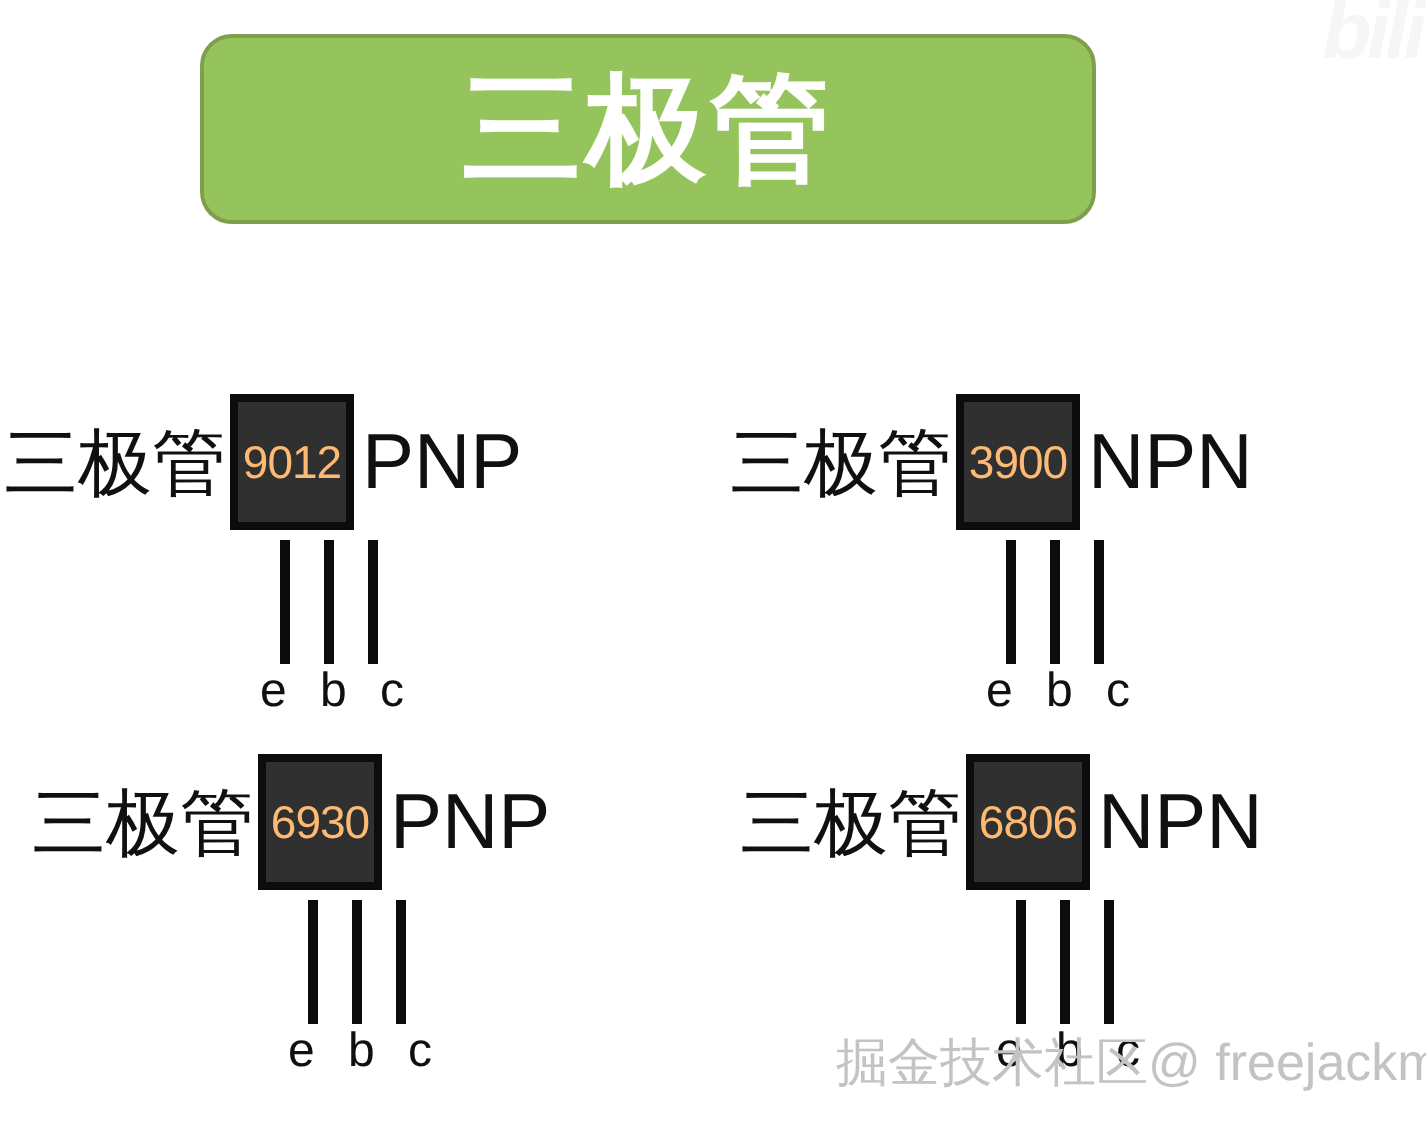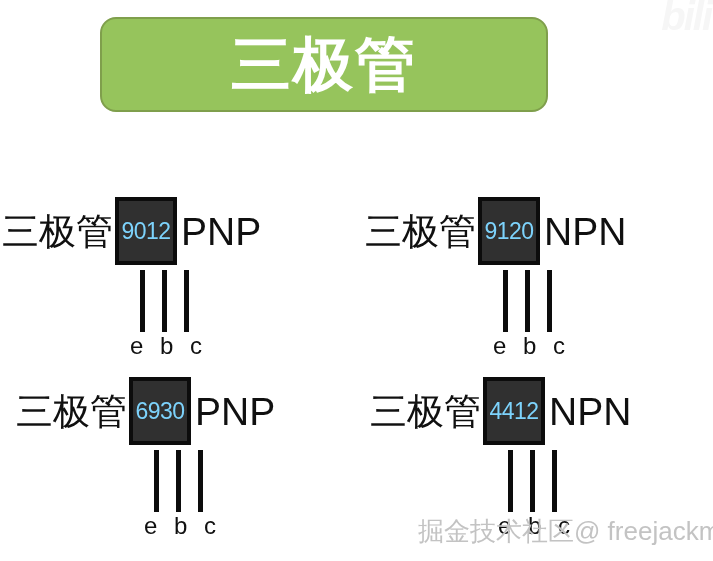--- a/index.html
+++ b/index.html
@@ -95,21 +95,21 @@
     box-sizing: border-box;
     background: #303030;
     border: 4px solid #0c0c0c;
     display: flex;
     align-items: center;
     justify-content: center;
     margin: 0 2px 0 2px;
     position: relative;
   }
   .pkg-code {
-    color: #7dd3fc;
+    color: #fdba74;
     font-size: 23px;
     letter-spacing: -0.5px;
     line-height: 1;
     white-space: nowrap;
   }
   .type-label {
     font-size: 39px;
     color: #101010;
     letter-spacing: 0px;
     white-space: nowrap;
@@ -192,21 +192,21 @@
         <span class="pin">b</span>
         <span class="pin">c</span>
       </span>
     </div>
   </div>
 
   <div class="item item-r0c1">
     <div class="item-row">
       <span class="cn-label">三极管</span>
       <span class="pkg">
-        <span class="pkg-code">9120</span>
+        <span class="pkg-code">3900</span>
       </span>
       <span class="type-label">NPN</span>
     </div>
     <div class="legs" style="left:132px;">
       <span class="leg leg-e"></span>
       <span class="leg leg-b"></span>
       <span class="leg leg-c"></span>
       <span class="pins">
         <span class="pin">e</span>
         <span class="pin">b</span>
@@ -232,21 +232,21 @@
         <span class="pin">b</span>
         <span class="pin">c</span>
       </span>
     </div>
   </div>
 
   <div class="item item-r1c1">
     <div class="item-row">
       <span class="cn-label">三极管</span>
       <span class="pkg">
-        <span class="pkg-code">4412</span>
+        <span class="pkg-code">6806</span>
       </span>
       <span class="type-label">NPN</span>
     </div>
     <div class="legs" style="left:132px;">
       <span class="leg leg-e"></span>
       <span class="leg leg-b"></span>
       <span class="leg leg-c"></span>
       <span class="pins">
         <span class="pin">e</span>
         <span class="pin">b</span>

